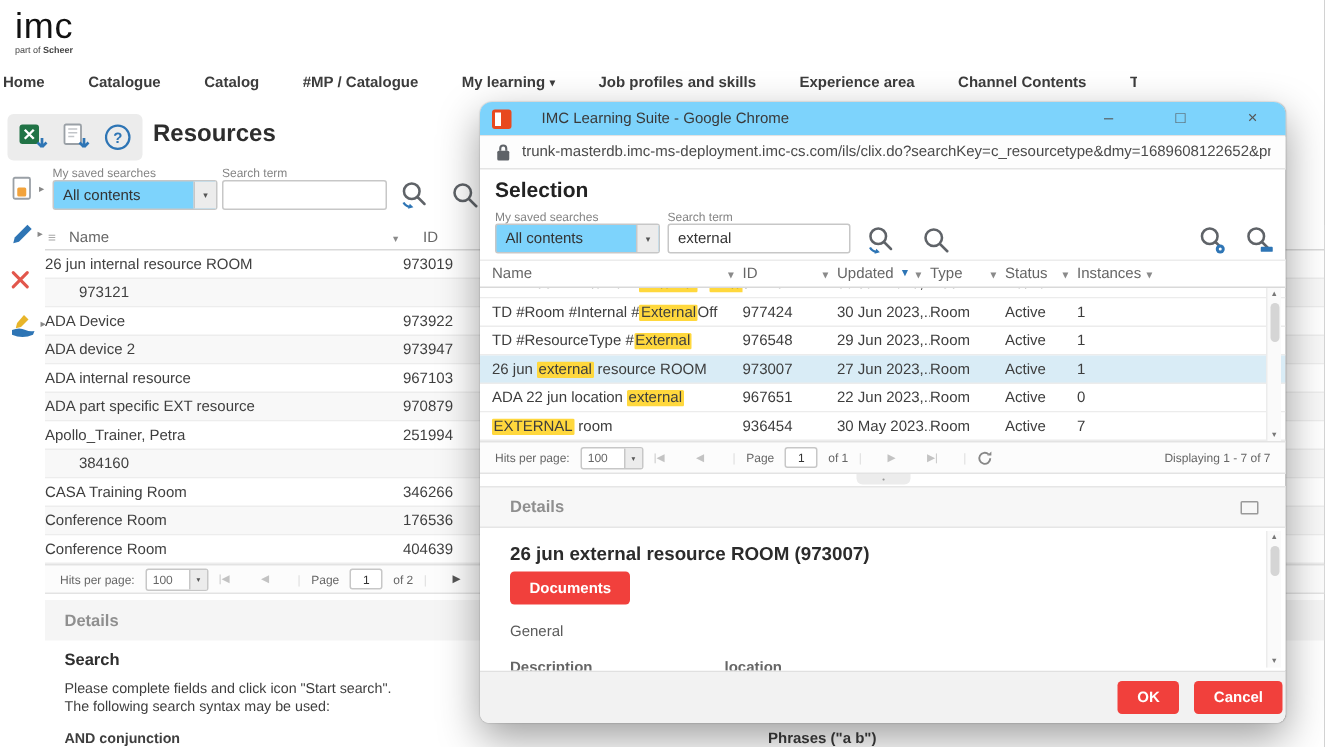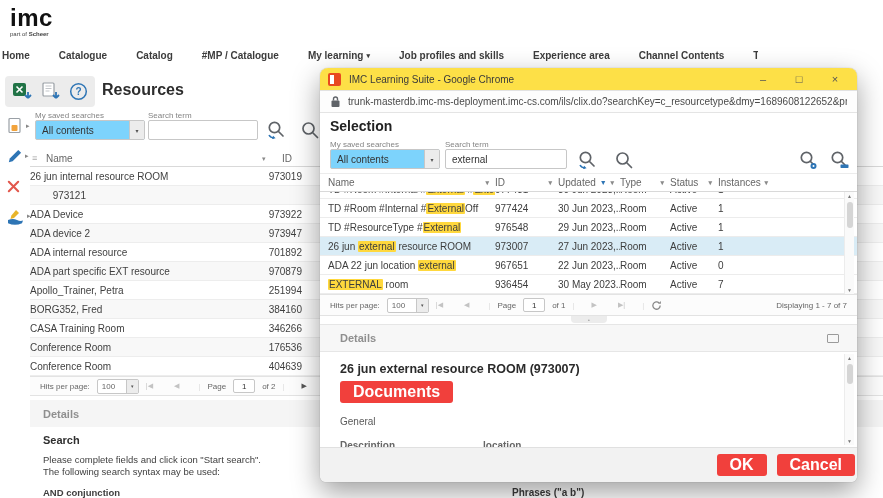--- a/index.html
+++ b/index.html
@@ -1,21 +1,21 @@
 <!DOCTYPE html>
 <html><head>
 <meta charset="utf-8">
 <style>
   *{margin:0;padding:0;box-sizing:border-box}
   body{font-family:"Liberation Sans",sans-serif;background:#888}
   .screen{position:relative;width:883px;height:498px;background:#fff;overflow:hidden;font-family:"Liberation Sans",sans-serif}
   i,b{font-style:normal}
   
   .logo{position:absolute;left:10px;top:6px;line-height:1}
-  .logo .imc{font-size:24px;font-weight:700;letter-spacing:.5px;color:#111}
+  .logo .imc{font-size:24px;font-weight:400;letter-spacing:.5px;color:#111}
   .logo .sub{font-size:6px;color:#444;margin-top:1px}
   .nav{position:absolute;left:2px;top:47px;width:756px;height:16px;display:flex;gap:29px;font-size:10px;font-weight:bold;color:#3c3c3c;white-space:nowrap;overflow:hidden;align-items:center}
   .nav-item{cursor:pointer;flex:0 0 auto}
   .nav-item .caret{font-size:7px;margin-left:3px;color:#3c3c3c;vertical-align:1px}
   
   .toolbar{position:absolute;left:5px;top:76px;width:90px;height:31px;background:#ececec;border-radius:4px;display:flex;align-items:center;justify-content:center;gap:8px}
   .page-title{position:absolute;left:102px;top:81px;font-size:16px;font-weight:bold;color:#2d2d2d}
   
   .rail{position:absolute;left:6px;top:116px;display:flex;flex-direction:column;gap:10px}
   .rail-item{display:flex;align-items:center;gap:2px;height:20px}
@@ -52,21 +52,21 @@
   .pdisp{margin-left:auto;color:#666}
   
   .mdetails{position:absolute;left:30px;top:400px;right:0;height:27px;background:#f5f5f5;display:flex;align-items:center;padding-left:13px;font-size:11px;font-weight:bold;color:#8f8f8f}
   .shelp{position:absolute;left:43px;top:434px;width:280px;font-size:9.5px;color:#3e3e3e}
   .shelp .h{font-size:11px;font-weight:bold;color:#2f2f2f;margin-bottom:8px}
   .shelp .l{line-height:12px}
   .shelp .b{font-weight:bold;margin-top:9px}
   .phrases{position:absolute;left:512px;top:487px;font-size:10px;font-weight:bold;color:#3c3c3c}
   
   .dialog{position:absolute;left:320px;top:68px;width:537px;height:414px;background:#fff;border-radius:8px 8px 6px 6px;box-shadow:0 10px 28px rgba(0,0,0,.38),0 0 1px rgba(0,0,0,.4)}
-  .d-title{height:23px;background:#fde047;border-radius:8px 8px 0 0;display:flex;align-items:center;padding:0 8px;gap:8px;border-bottom:1px solid #e2e2e2}
+  .d-title{height:23px;background:#7dd3fc;border-radius:8px 8px 0 0;display:flex;align-items:center;padding:0 8px;gap:20px;border-bottom:1px solid #e2e2e2}
   .favicon{width:13px;height:13px;background:#e8491f;border-radius:2px;position:relative;flex:0 0 13px}
   .favicon::after{content:"";position:absolute;left:2px;top:2px;width:4px;height:9px;background:#fff}
   .d-title .t{font-size:10px;color:#3a3a3a;flex:1;white-space:nowrap;overflow:hidden}
   .wbtn{width:28px;text-align:center;font-size:11px;color:#555;cursor:pointer}
   .d-url{height:22px;background:#fdfdfd;border-bottom:1px solid #e4e4e4;display:flex;align-items:center;padding:0 10px;gap:7px}
   .d-url .u{font-size:10px;color:#4a4a4a;white-space:nowrap;overflow:hidden;flex:1}
   .d-body{position:relative;height:369px}
   .d-selection{position:absolute;left:10px;top:5px;font-size:14px;font-weight:bold;color:#222}
   
   .dthead{position:absolute;left:0;top:60px;width:537px;height:19px;display:flex;align-items:center;font-size:10px;color:#666;border-top:1px solid #ececec;border-bottom:1px solid #d9d9d9;background:#fff}
@@ -84,21 +84,21 @@
   .vscroll{position:absolute;width:10px;background:#fafafa;border-left:1px solid #ececec;display:flex;flex-direction:column;align-items:center}
   .vscroll .ar{font-size:5px;color:#777;line-height:8px;cursor:pointer}
   .vscroll .thumb{width:6px;height:26px;background:#d5d5d5;border-radius:3px;margin-top:2px}
   .vscroll .sp{flex:1}
   .dpag{position:absolute;left:0;top:181px;width:537px;height:22px}
   .d-split{position:absolute;left:251px;top:203px;width:36px;height:7px;background:#ececec;border-radius:0 0 4px 4px;display:flex;align-items:center;justify-content:center;font-size:5px;color:#999;cursor:row-resize}
   .d-detbar{position:absolute;left:0;top:211px;width:537px;height:28px;background:#f7f7f7;border-top:1px solid #e6e6e6;border-bottom:1px solid #e6e6e6;display:flex;align-items:center;padding:0 18px 0 20px;font-size:11px;font-weight:bold;color:#8f8f8f}
   .collapse-ic{margin-left:auto;width:12px;height:9px;border:1.4px solid #9a9a9a;border-radius:1px;cursor:pointer}
   .d-detbody{position:absolute;left:0;top:239px;width:537px;height:95px;background:#fff;overflow:hidden}
   .d-heading{position:absolute;left:20px;top:10px;font-size:12.5px;font-weight:bold;color:#2b2b2b}
-  .btn-red{background:#f1403c;color:#fff;font-size:16px;font-weight:bold;height:22px;border:none;border-radius:3px;padding:0 13px;cursor:pointer;font-family:"Liberation Sans",sans-serif}
+  .btn-red{background:#f1403c;color:#fff;font-size:10px;font-weight:bold;height:22px;border:none;border-radius:3px;padding:0 13px;cursor:pointer;font-family:"Liberation Sans",sans-serif}
   .d-docsbtn{position:absolute;left:20px;top:29px}
   .d-general{position:absolute;left:20px;top:64px;font-size:10px;color:#5a5a5a}
   .d-partial{position:absolute;left:20px;top:88px;font-size:10px;font-weight:bold;color:#666;display:flex;gap:88px}
   .d-footer{position:absolute;left:0;top:334px;width:537px;height:35px;background:#f2f2f2;border-top:1px solid #e0e0e0;border-radius:0 0 6px 6px;display:flex;align-items:center;justify-content:flex-end;gap:10px;padding-right:2px}
 </style>
 </head>
 <body>
 
 <div class="screen">
 
@@ -208,32 +208,31 @@
         <div class="mrow">
           <span class="mname">ADA Device</span>
           <span class="mid">973922</span>
         </div>
         <div class="mrow">
           <span class="mname">ADA device 2</span>
           <span class="mid">973947</span>
         </div>
         <div class="mrow">
           <span class="mname">ADA internal resource</span>
-          <span class="mid">701892</span>
+          <span class="mid">967103</span>
         </div>
         <div class="mrow">
           <span class="mname">ADA part specific EXT resource</span>
           <span class="mid">970879</span>
         </div>
         <div class="mrow">
           <span class="mname">Apollo_Trainer, Petra</span>
           <span class="mid">251994</span>
         </div>
         <div class="mrow">
-          <span class="mname">BORG352, Fred</span>
           <span class="mid">384160</span>
         </div>
         <div class="mrow">
           <span class="mname">CASA Training Room</span>
           <span class="mid">346266</span>
         </div>
         <div class="mrow">
           <span class="mname">Conference Room</span>
           <span class="mid">176536</span>
         </div>

